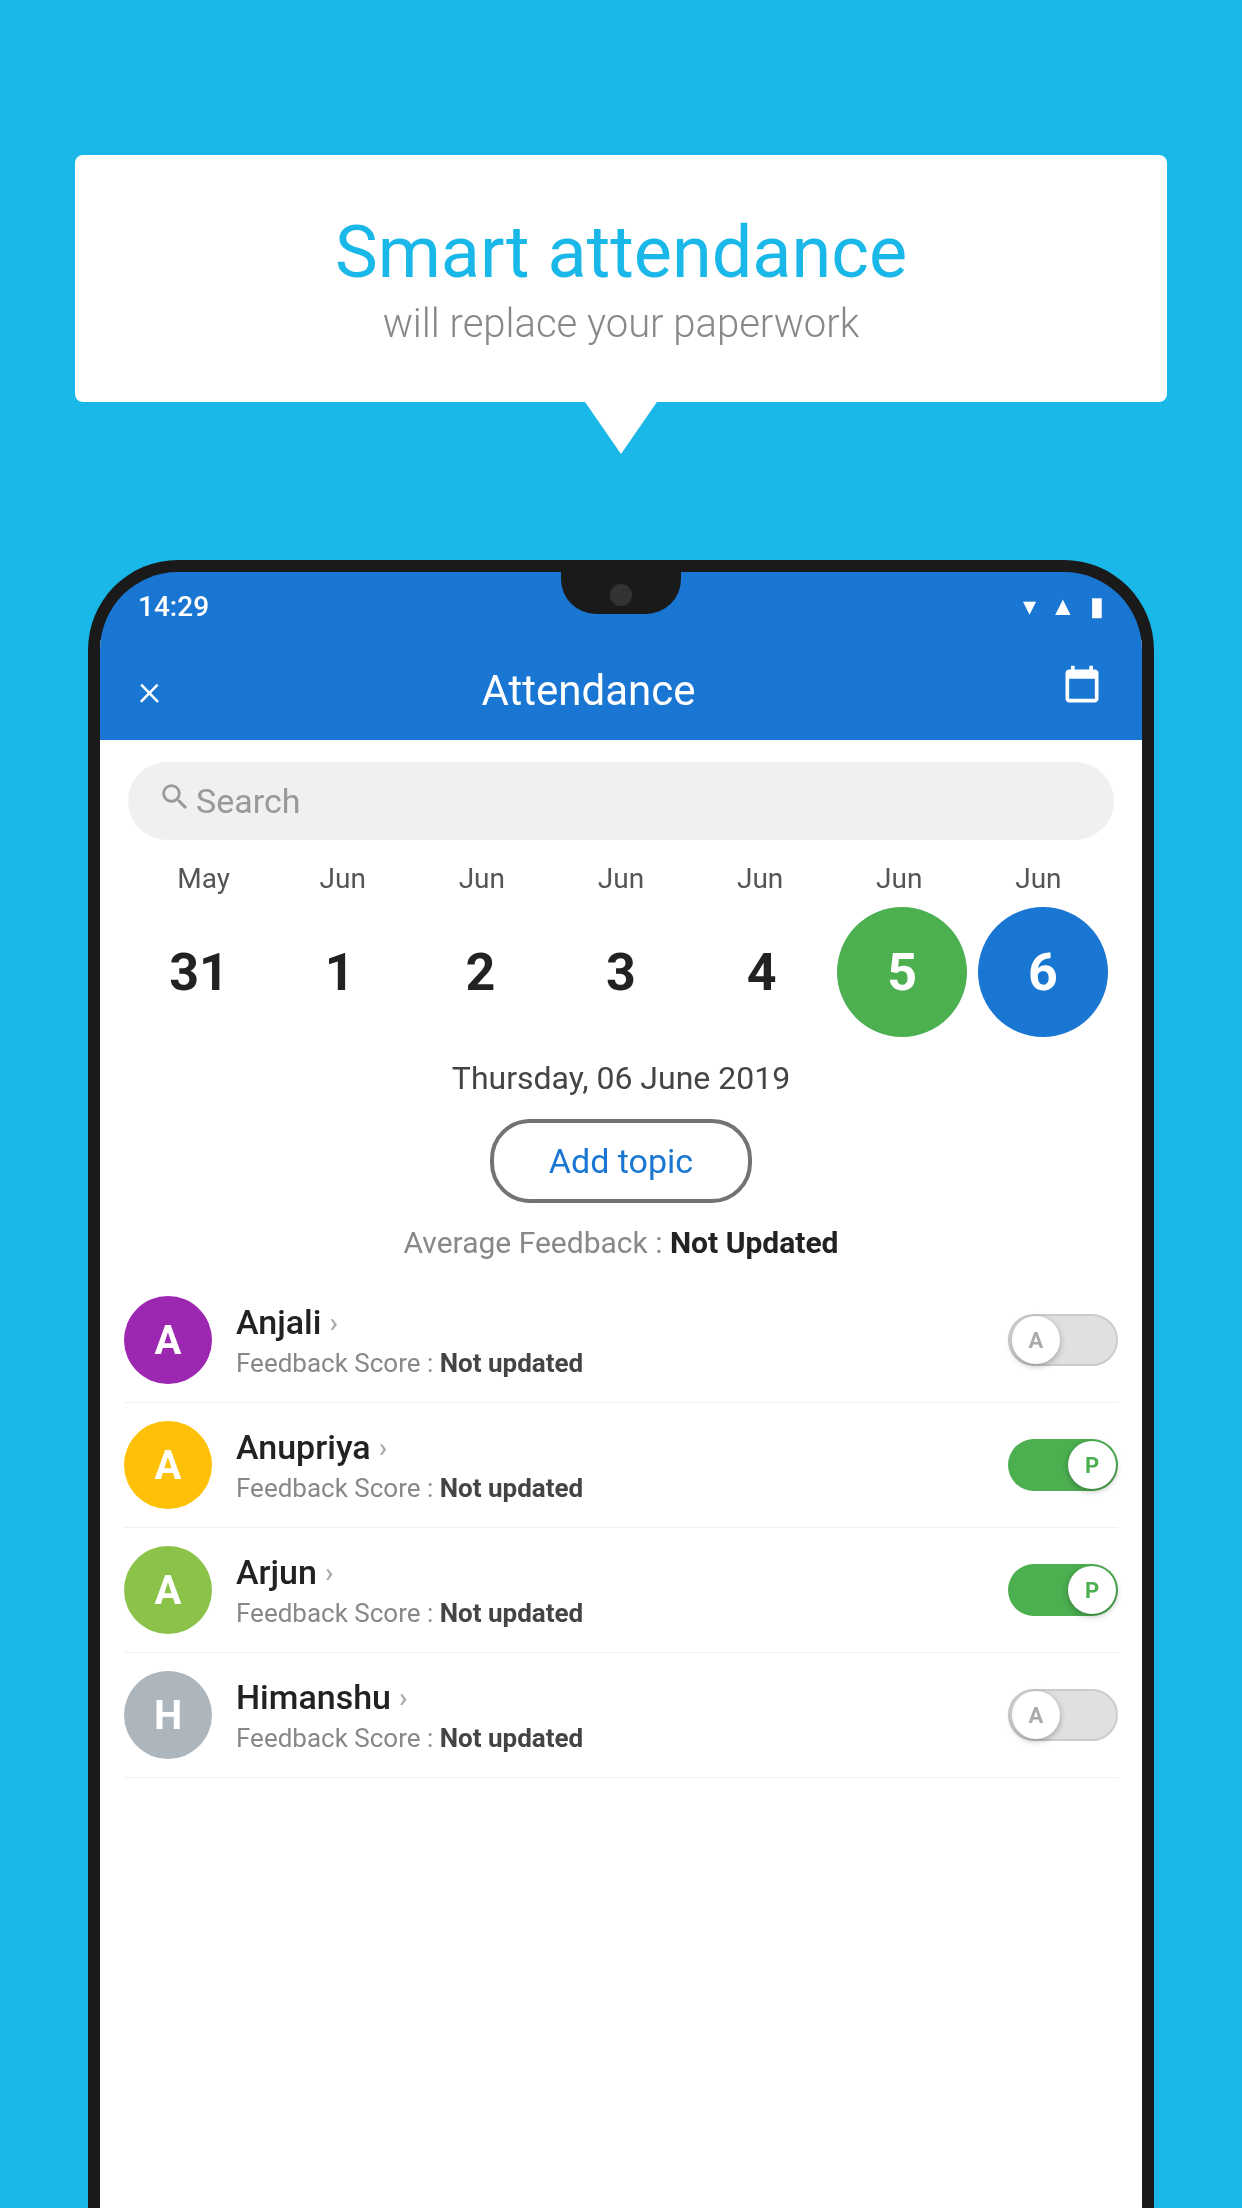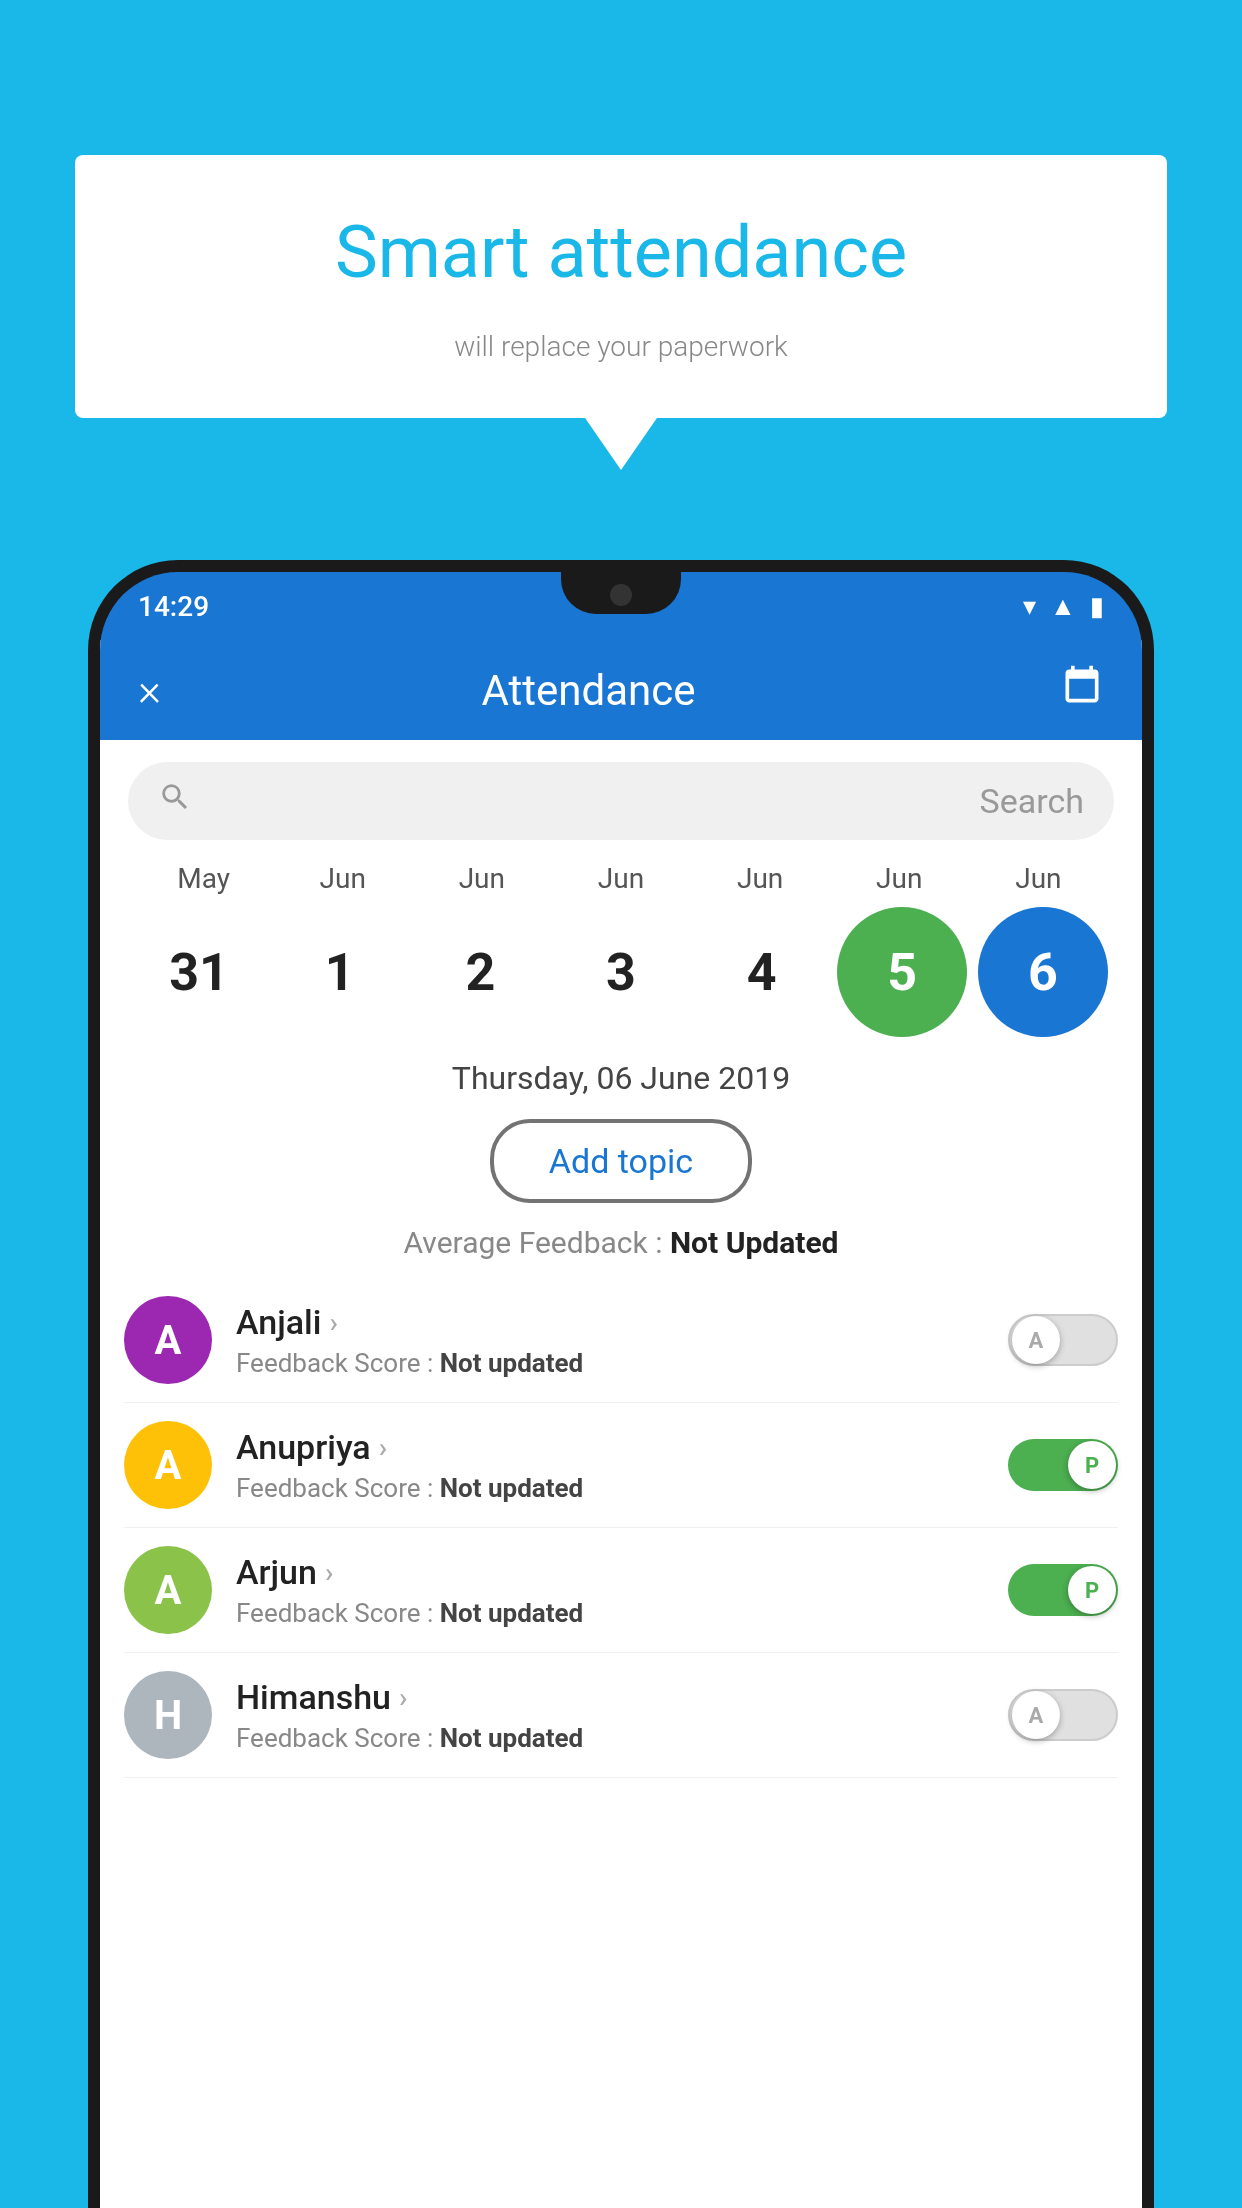--- a/index.html
+++ b/index.html
@@ -36,22 +36,22 @@
       border-top: 55px solid white;
     }
     .speech-bubble-title {
       color: #1ab8e8;
       font-size: 72px;
       font-weight: 400;
       line-height: 1.2;
     }
     .speech-bubble-subtitle {
       color: #888;
-      font-size: 28px;
-      margin-top: 34px;
+      font-size: 40px;
+      margin-top: 4px;
       font-weight: 300;
     }
 
     
     .phone-mockup {
       position: absolute;
       top: 560px;
       left: 88px;
       right: 88px;
       bottom: 0;
@@ -153,22 +153,21 @@
     }
 
     
     .search-bar {
       background: #f0f0f0;
       margin: 22px 28px;
       border-radius: 40px;
       display: flex;
       align-items: center;
       padding: 18px 30px;
-      gap: 16px;
-      justify-content: space-between;
+      gap: 4px;
     }
     .search-icon {
       color: #999;
       font-size: 34px;
     }
     .search-text {
       color: #999;
       font-size: 34px;
     }
 

